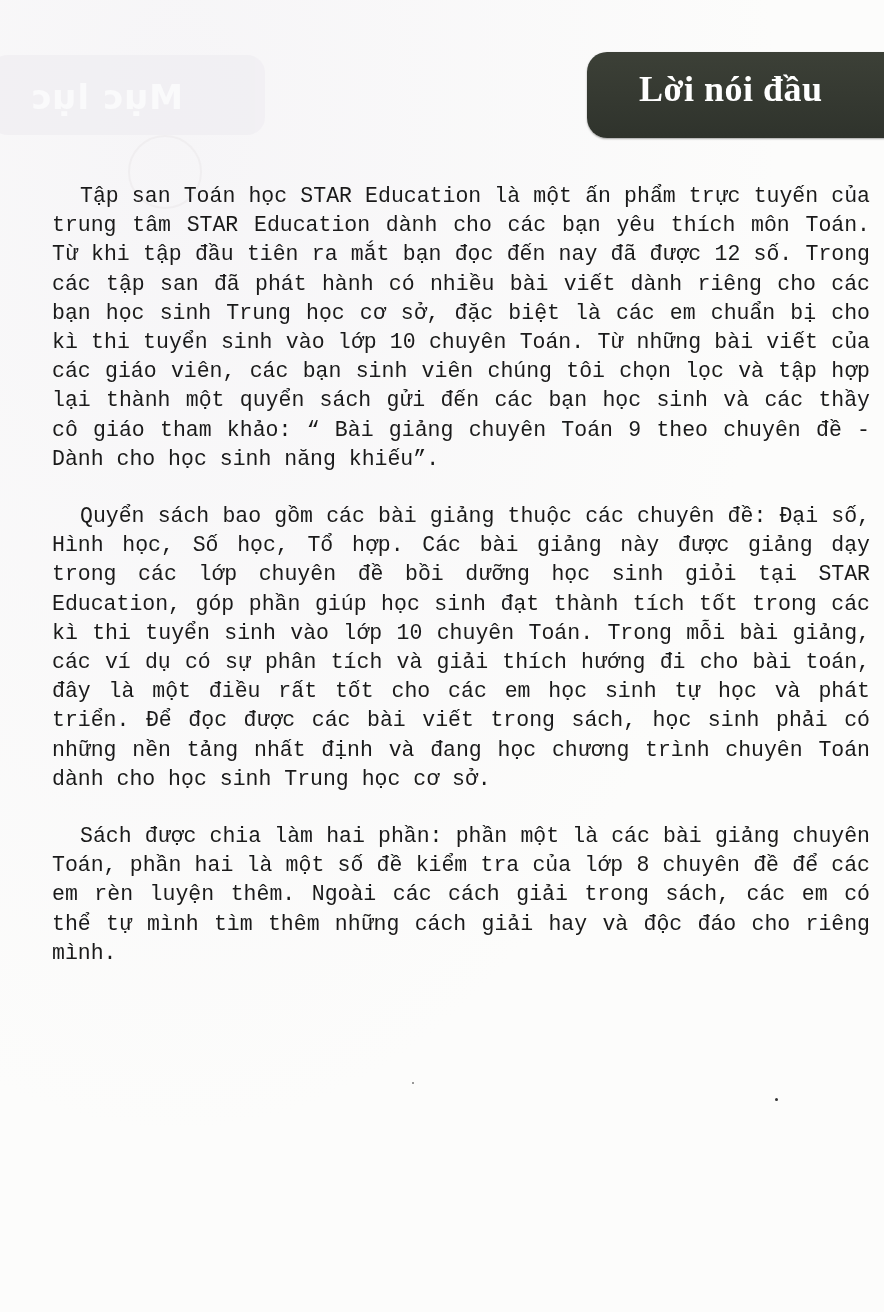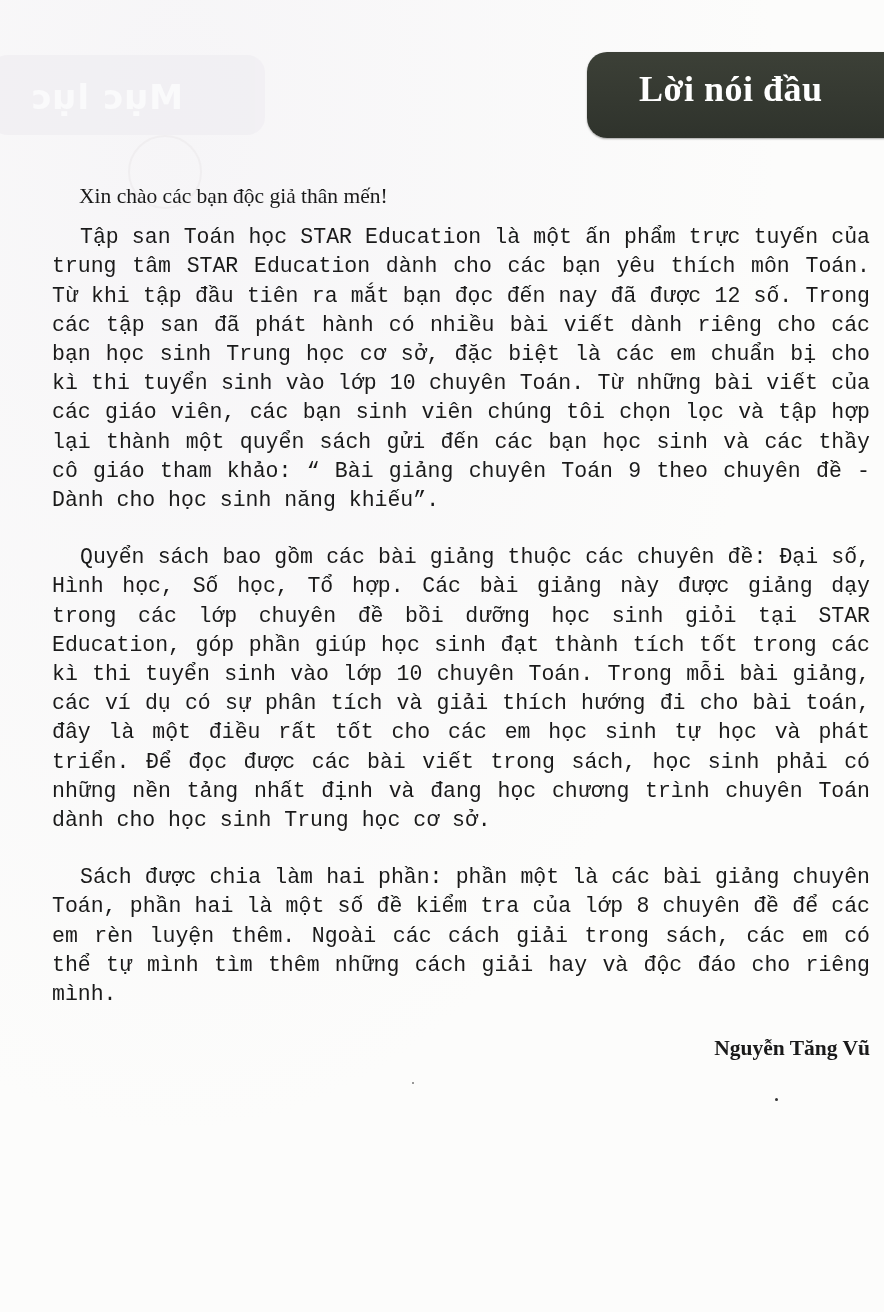--- a/index.html
+++ b/index.html
@@ -115,22 +115,20 @@
   <div class="ghost-tab">
     <span>Mục lục</span>
   </div>
   <div class="ghost-circle"></div>
 
   <div class="header-tab">
     <div class="title">Lời nói đầu</div>
   </div>
 
   <div class="content">
-    <p class="greeting">Xin chào các bạn độc giả thân mến!</p>
     <p class="para">Tập san Toán học STAR Education là một ấn phẩm trực tuyến của trung tâm STAR Education dành cho các bạn yêu thích môn Toán. Từ khi tập đầu tiên ra mắt bạn đọc đến nay đã được 12 số. Trong các tập san đã phát hành có nhiều bài viết dành riêng cho các bạn học sinh Trung học cơ sở, đặc biệt là các em chuẩn bị cho kì thi tuyển sinh vào lớp 10 chuyên Toán. Từ những bài viết của các giáo viên, các bạn sinh viên chúng tôi chọn lọc và tập hợp lại thành một quyển sách gửi đến các bạn học sinh và các thầy cô giáo tham khảo: “ Bài giảng chuyên Toán 9 theo chuyên đề - Dành cho học sinh năng khiếu”.</p>
     <p class="para">Quyển sách bao gồm các bài giảng thuộc các chuyên đề: Đại số, Hình học, Số học, Tổ hợp. Các bài giảng này được giảng dạy trong các lớp chuyên đề bồi dưỡng học sinh giỏi tại STAR Education, góp phần giúp học sinh đạt thành tích tốt trong các kì thi tuyển sinh vào lớp 10 chuyên Toán. Trong mỗi bài giảng, các ví dụ có sự phân tích và giải thích hướng đi cho bài toán, đây là một điều rất tốt cho các em học sinh tự học và phát triển. Để đọc được các bài viết trong sách, học sinh phải có những nền tảng nhất định và đang học chương trình chuyên Toán dành cho học sinh Trung học cơ sở.</p>
     <p class="para">Sách được chia làm hai phần: phần một là các bài giảng chuyên Toán, phần hai là một số đề kiểm tra của lớp 8 chuyên đề để các em rèn luyện thêm. Ngoài các cách giải trong sách, các em có thể tự mình tìm thêm những cách giải hay và độc đáo cho riêng mình.</p>
-    <div class="signature">Nguyễn Tăng Vũ</div>
   </div>
 
   <div class="speck" style="left:412px; top:1082px; width:2px; height:2px; background:#777;"></div>
   <div class="speck" style="left:775px; top:1098px;"></div>
 </div>
 
 </body></html>

